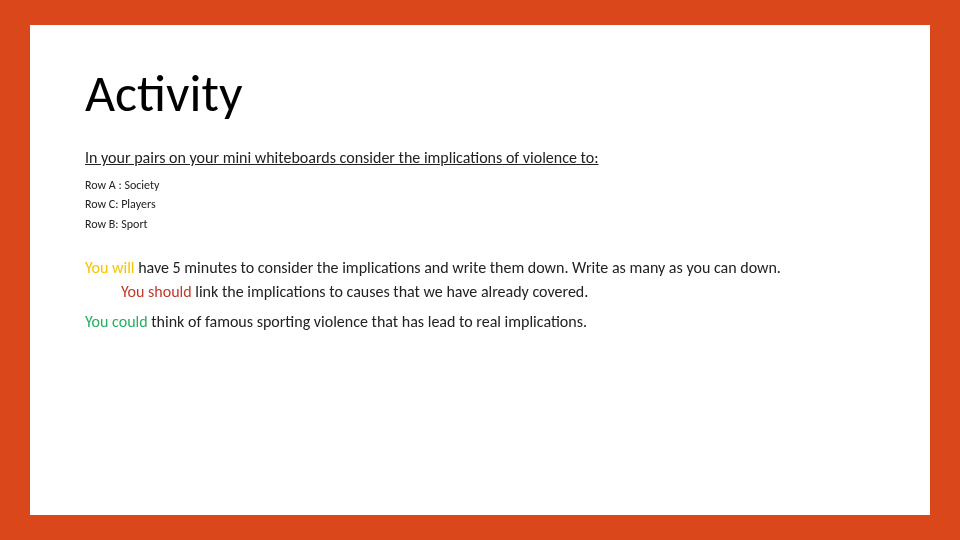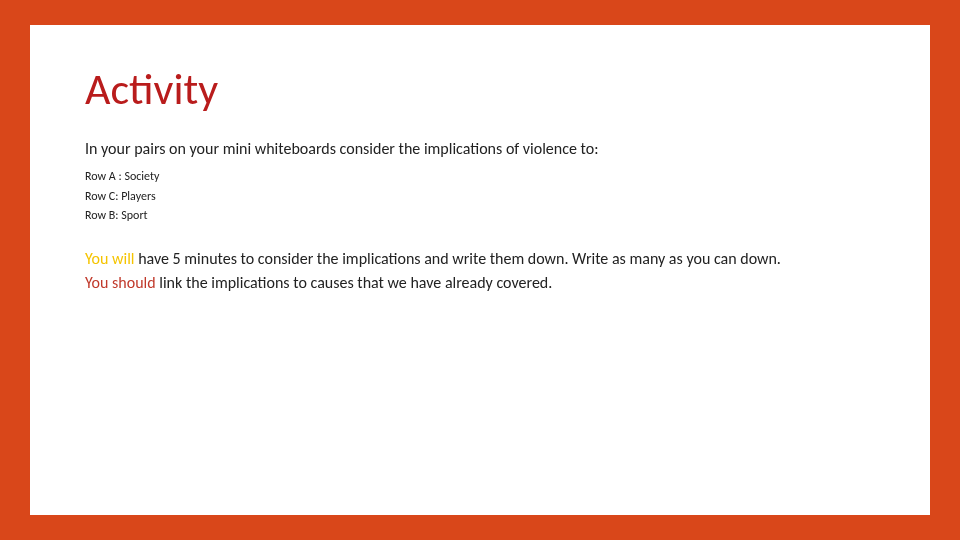--- a/index.html
+++ b/index.html
@@ -22,39 +22,40 @@
       width: 900px;
       height: 490px;
       background: #ffffff;
       padding: 40px 55px 40px 55px;
       display: flex;
       flex-direction: column;
       gap: 0;
     }
 
     .title {
-      font-size: 44px;
+      font-size: 52px;
       font-weight: 300;
-      color: #b91c1c;
+      color: #000000;
       margin-bottom: 24px;
       line-height: 1.1;
       font-family: 'Calibri Light', 'Calibri', Arial, sans-serif;
     }
 
     .content-body {
       display: flex;
       flex-direction: column;
       gap: 0;
     }
 
     .intro-text {
       font-size: 16px;
       color: #222222;
       margin-bottom: 6px;
       line-height: 1.5;
+      text-decoration: underline;
     }
 
     .row-item {
       font-size: 12px;
       color: #222222;
       line-height: 1.6;
     }
 
     .spacer {
       height: 22px;
@@ -64,20 +65,21 @@
       font-size: 16px;
       color: #222222;
       line-height: 1.5;
     }
 
     .you-should-block {
       font-size: 16px;
       color: #222222;
       line-height: 1.5;
       margin-bottom: 6px;
+      margin-left: 36px;
     }
 
     .you-could-block {
       font-size: 16px;
       color: #222222;
       line-height: 1.5;
     }
 
     .highlight-yellow {
       color: #f5c400;
@@ -110,14 +112,17 @@
     <div class="spacer"></div>
 
     <p class="you-will-block">
       <span class="highlight-yellow">You will</span><span> have 5 minutes to consider the implications and write them down. Write as many as you can down.</span>
     </p>
 
     <p class="you-should-block">
       <span class="highlight-red">You should</span><span> link the implications to causes that we have already covered.</span>
     </p>
 
+    <p class="you-could-block">
+      <span class="highlight-green">You could</span><span> think of famous sporting violence that has lead to real implications.</span>
+    </p>
   </div>
 </div>
 
 </body></html>

